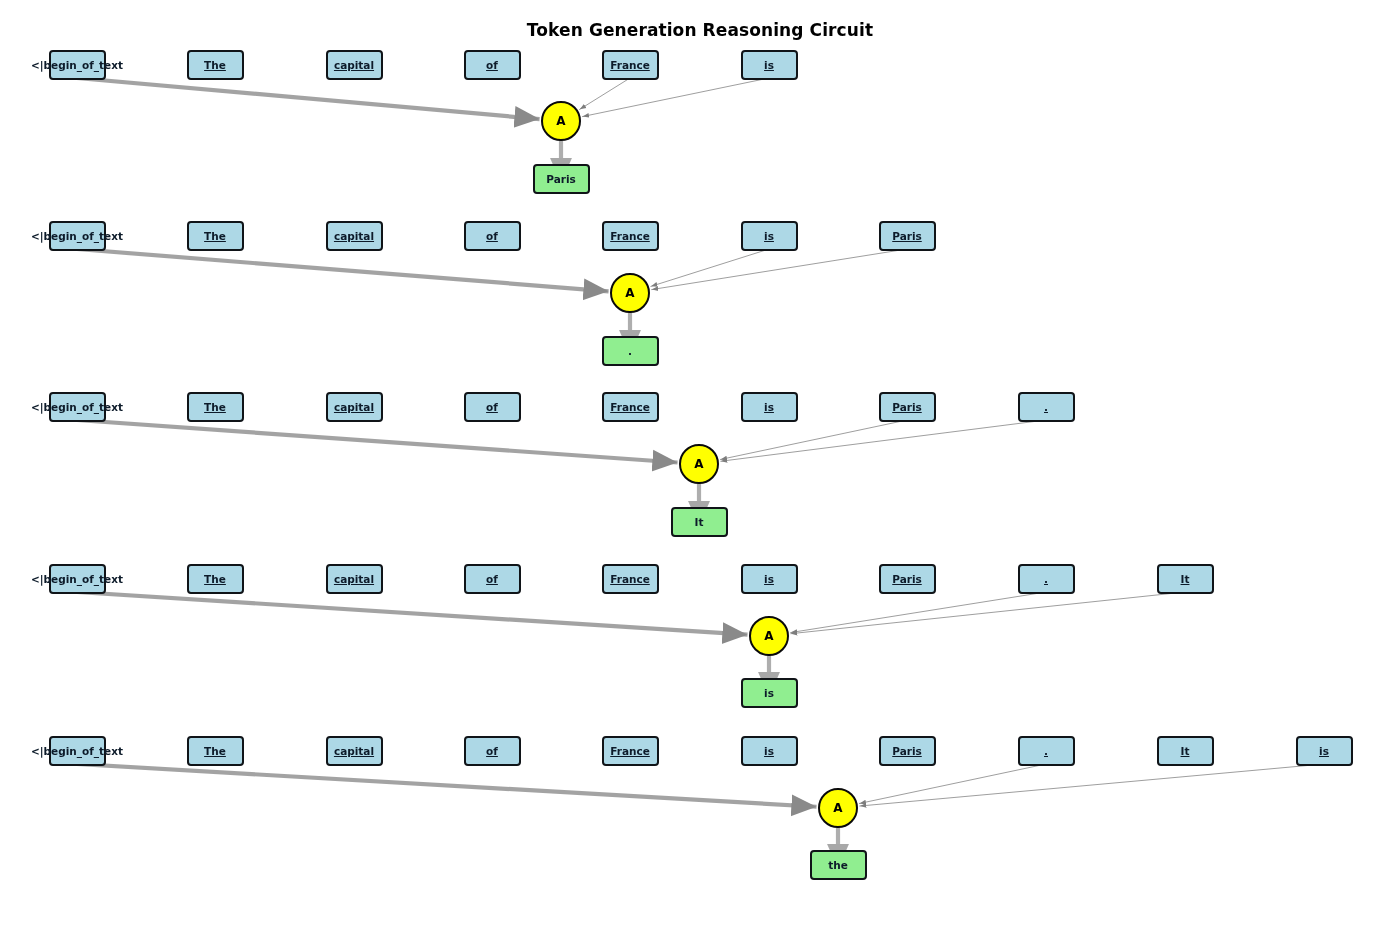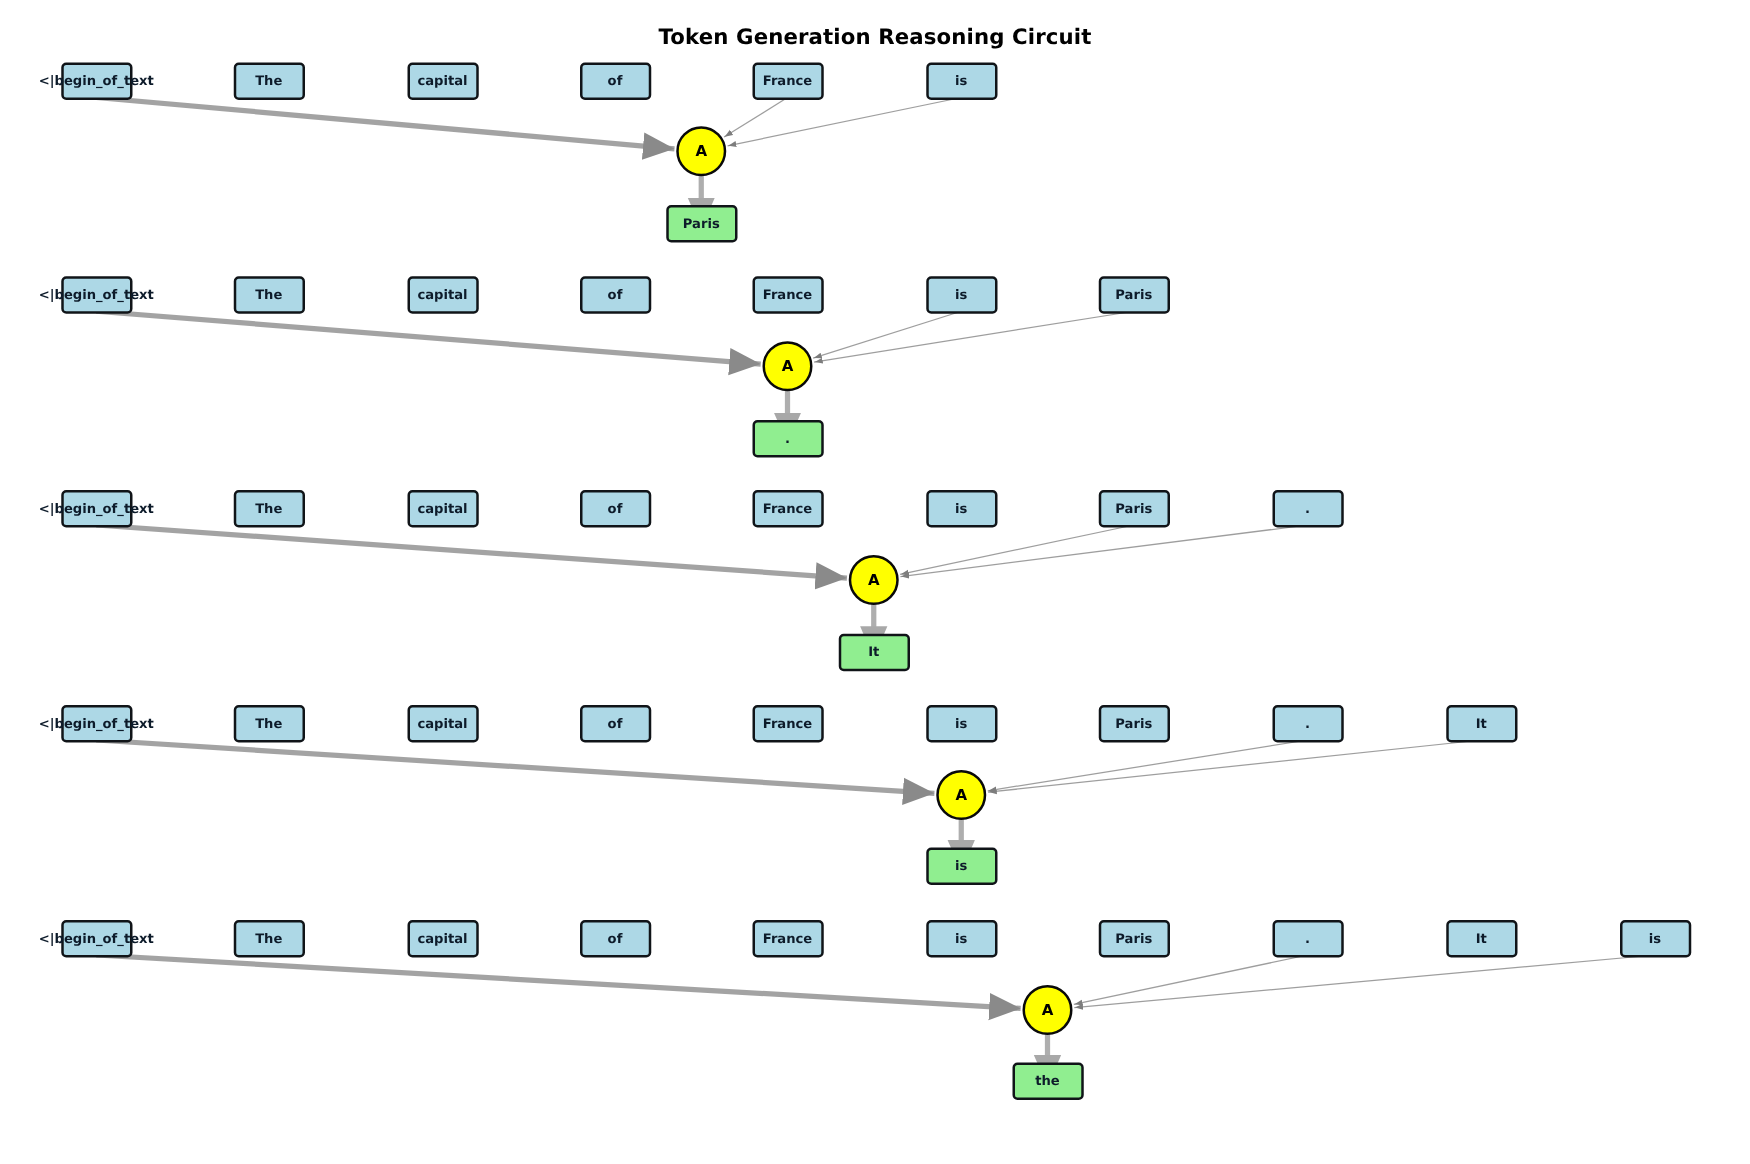--- a/index.html
+++ b/index.html
@@ -45,20 +45,21 @@
     border: 2px solid #101418;
     border-radius: 4px;
     display: flex;
     align-items: center;
     justify-content: center;
     font-size: 10.5px;
     font-weight: bold;
     color: #0d1b2a;
     white-space: nowrap;
     z-index: 5;
+    text-decoration: underline;
   }
   .token-box.overflow-label {
     overflow: visible;
   }
   .token-box.overflow-label .lbl {
     position: absolute;
     left: 50%;
     transform: translateX(-50%);
     white-space: nowrap;
   }

